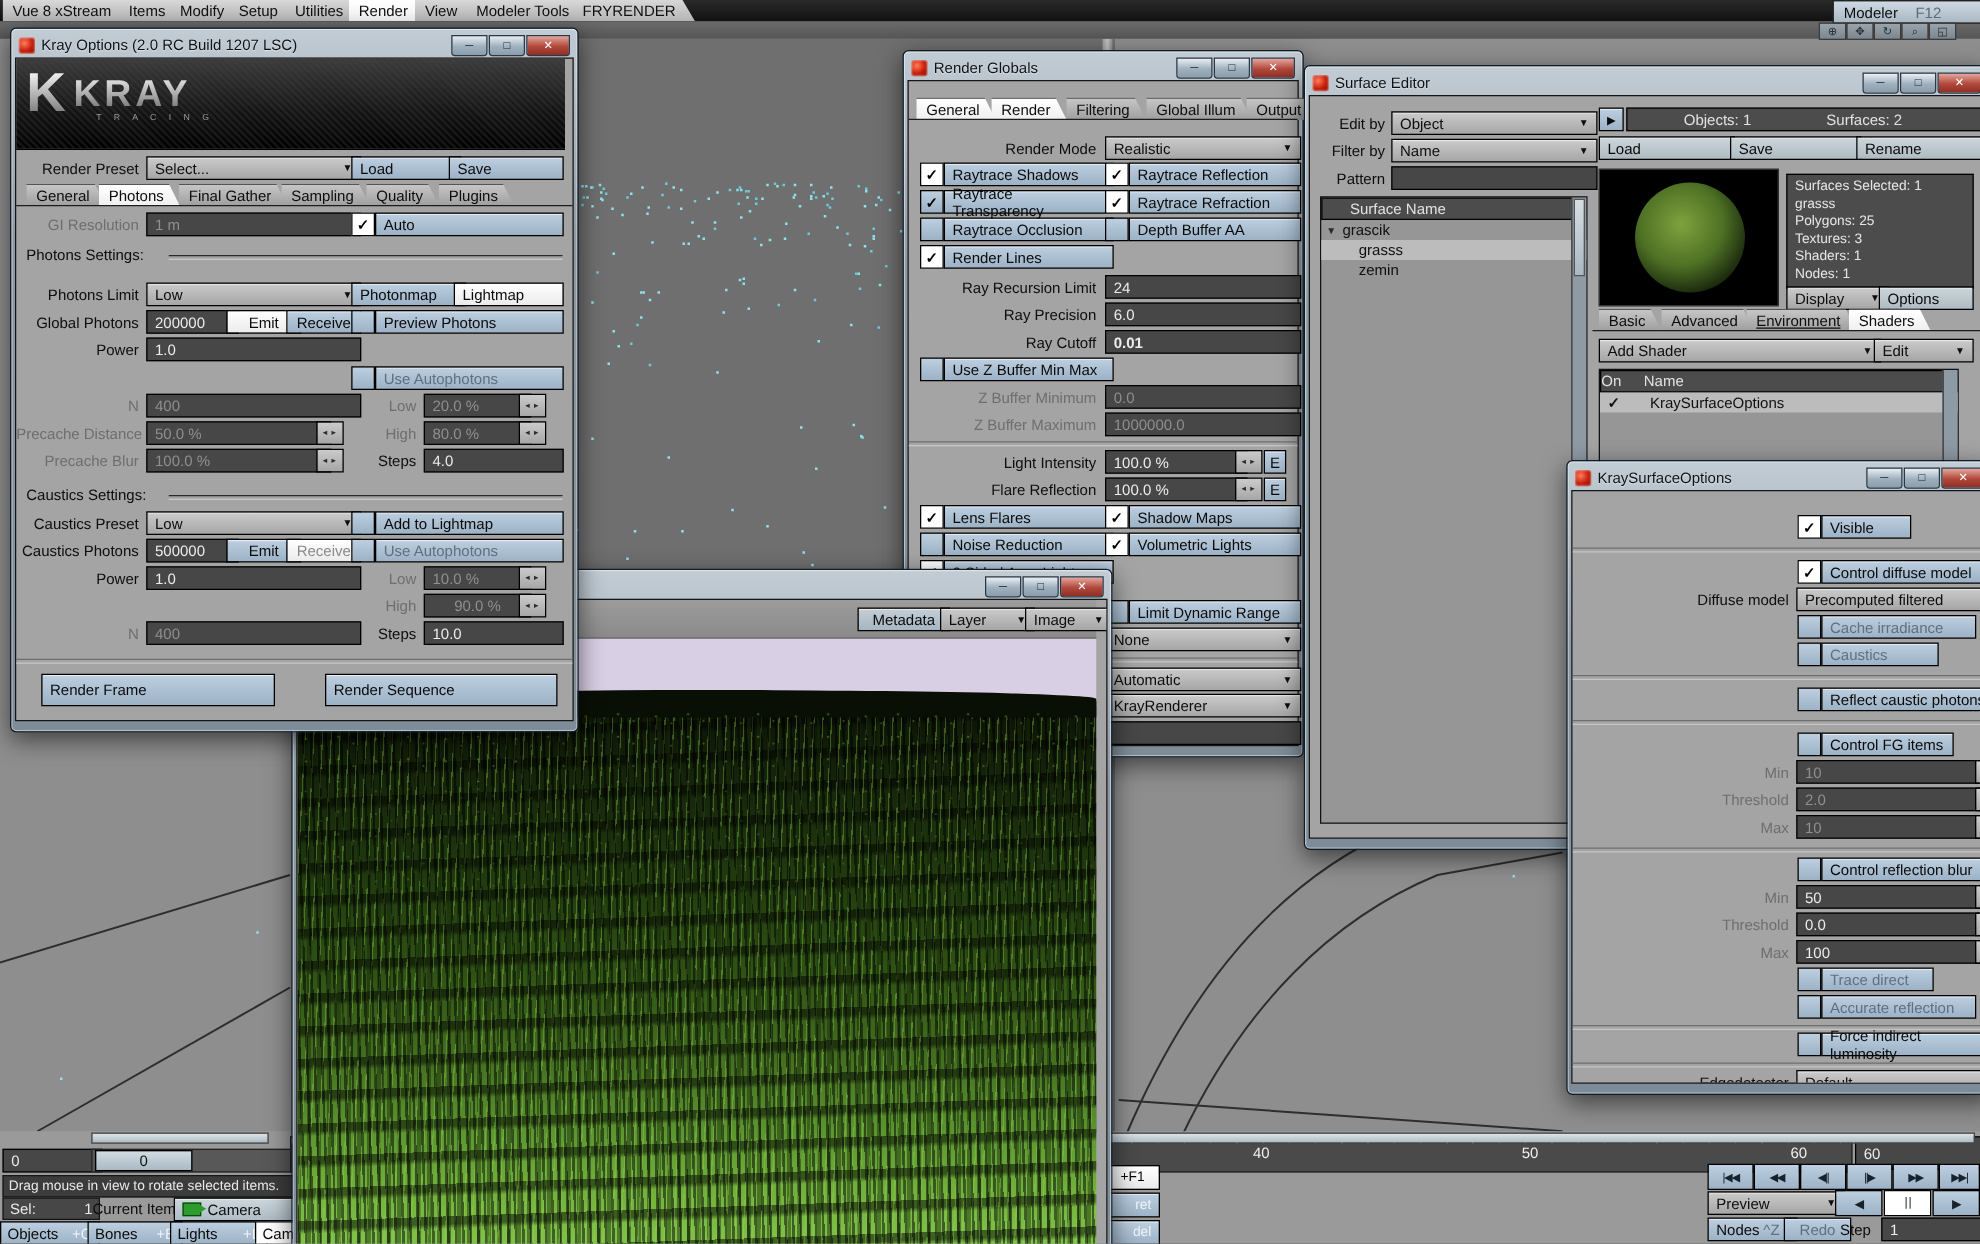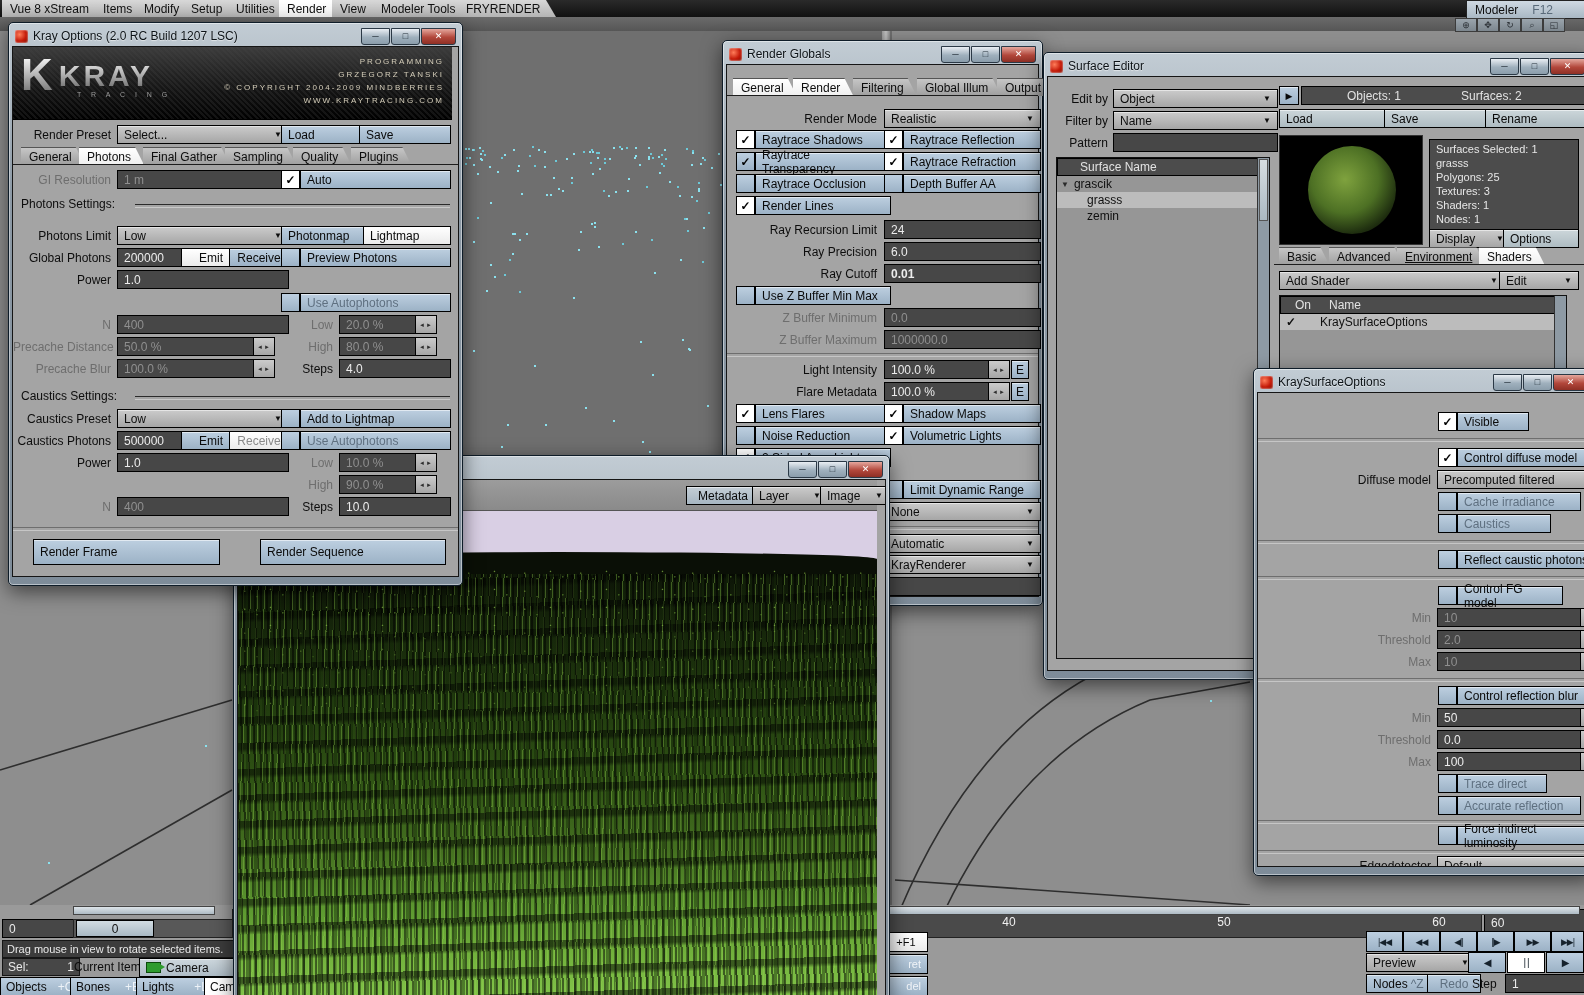--- a/index.html
+++ b/index.html
@@ -733,21 +733,21 @@
       <div class="lw-label" style="left:20px;top:298px;width:130px;">Light Intensity</div>
       <div class="lw-field" style="left:157px;top:295px;width:100px;">
           <span>100.0 %</span>
         </div>
       <div class="stepper" style="left:261px;top:295px;">
           <span>◄►</span>
         </div>
       <div class="lw-btn ctr" style="left:284px;top:295px;width:16px;padding:0;">
           <span>E</span>
         </div>
-      <div class="lw-label" style="left:20px;top:320px;width:130px;">Flare Metadata</div>
+      <div class="lw-label" style="left:20px;top:320px;width:130px;">Flare Reflection</div>
       <div class="lw-field" style="left:157px;top:317px;width:100px;">
           <span>100.0 %</span>
         </div>
       <div class="stepper" style="left:261px;top:317px;">
           <span>◄►</span>
         </div>
       <div class="lw-btn ctr" style="left:284px;top:317px;width:16px;padding:0;">
           <span>E</span>
         </div>
 
@@ -906,21 +906,21 @@
           <span>Add Shader</span>
           <span class="caret">▼</span>
         </div>
       <div class="lw-drop" style="left:451px;top:194px;width:66px;">
           <span>Edit</span>
           <span class="caret">▼</span>
         </div>
 
       <div class="listpanel" style="left:231px;top:218px;width:286px;height:360px;">
         <div class="darkstrip" style="height:16px;">
-          <span style="padding-left:14px;width:34px;">On</span>
+          <span style="padding-left:0;width:34px;">On</span>
           <span>Name</span>
         </div>
         <div class="lrow sel">
           <span style="padding-left:6px;width:34px;font-weight:bold;">✓</span>
           <span>KraySurfaceOptions</span>
         </div>
         <div class="scrollcol">
             <div class="scrollthumb" style="top:120px;height:34px;"></div>
           </div>
       </div>
@@ -1010,21 +1010,21 @@
       <div class="groove" style="top:147px;"></div>
 
       <div class="lw-check" style="left:180px;top:157px;"></div>
       <div class="lw-btn" style="left:199px;top:157px;width:127px;">
           <span>Reflect caustic photons</span>
         </div>
       <div class="groove" style="top:183px;"></div>
 
       <div class="lw-check" style="left:180px;top:193px;"></div>
       <div class="lw-btn" style="left:199px;top:193px;width:92px;">
-          <span>Control FG model</span>
+          <span>Control FG items</span>
         </div>
       <div class="lw-label dim" style="left:113px;top:218px;width:60px;">Min</div>
       <div class="lw-field dim" style="left:179px;top:215px;width:141px;">
           <span>10</span>
         </div>
       <div class="stepper" style="left:322px;top:215px;"></div>
       <div class="lw-label dim" style="left:113px;top:240px;width:60px;">Threshold</div>
       <div class="lw-field dim" style="left:179px;top:237px;width:141px;">
           <span>2.0</span>
         </div>
@@ -1093,26 +1093,20 @@
           </span>
       </span>
     </div>
     <div class="wcontent" style="height:529px;">
       <div class="krayhead">
         <div class="kraylogo">
           <span class="klogo-k">K</span>
           <span class="klogo-name">KRAY</span>
         </div>
         <div class="klogo-sub">T R A C I N G</div>
-        <div class="kraycredits">
-          <div>PROGRAMMING</div>
-          <div>GRZEGORZ TANSKI</div>
-          <div>© COPYRIGHT 2004-2009 MINDBERRIES</div>
-          <div>WWW.KRAYTRACING.COM</div>
-        </div>
       </div>
 
       <div class="lw-label" style="left:0px;top:81px;width:98px;">Render Preset</div>
       <div class="lw-drop" style="left:104px;top:78px;width:158px;">
           <span>Select...</span>
           <span class="caret">▼</span>
         </div>
       <div class="lw-btn" style="left:268px;top:78px;width:74px;">
           <span>Load</span>
         </div>
@@ -1263,21 +1257,21 @@
           <span>1.0</span>
         </div>
       <div class="lw-label dim" style="left:280px;top:409px;width:40px;">Low</div>
       <div class="lw-field dim" style="left:326px;top:406px;width:72px;">
           <span>10.0 %</span>
         </div>
       <div class="stepper" style="left:402px;top:406px;">
           <span>◄►</span>
         </div>
       <div class="lw-label dim" style="left:280px;top:431px;width:40px;">High</div>
-      <div class="lw-field dim" style="left:326px;top:428px;width:72px;">
+      <div class="lw-field dim" style="left:326px;top:428px;width:72px;justify-content:center;">
           <span>90.0 %</span>
         </div>
       <div class="stepper" style="left:402px;top:428px;">
           <span>◄►</span>
         </div>
 
       <div class="lw-label dim" style="left:0px;top:453px;width:98px;">N</div>
       <div class="lw-field dim" style="left:104px;top:450px;width:158px;">
           <span>400</span>
         </div>

